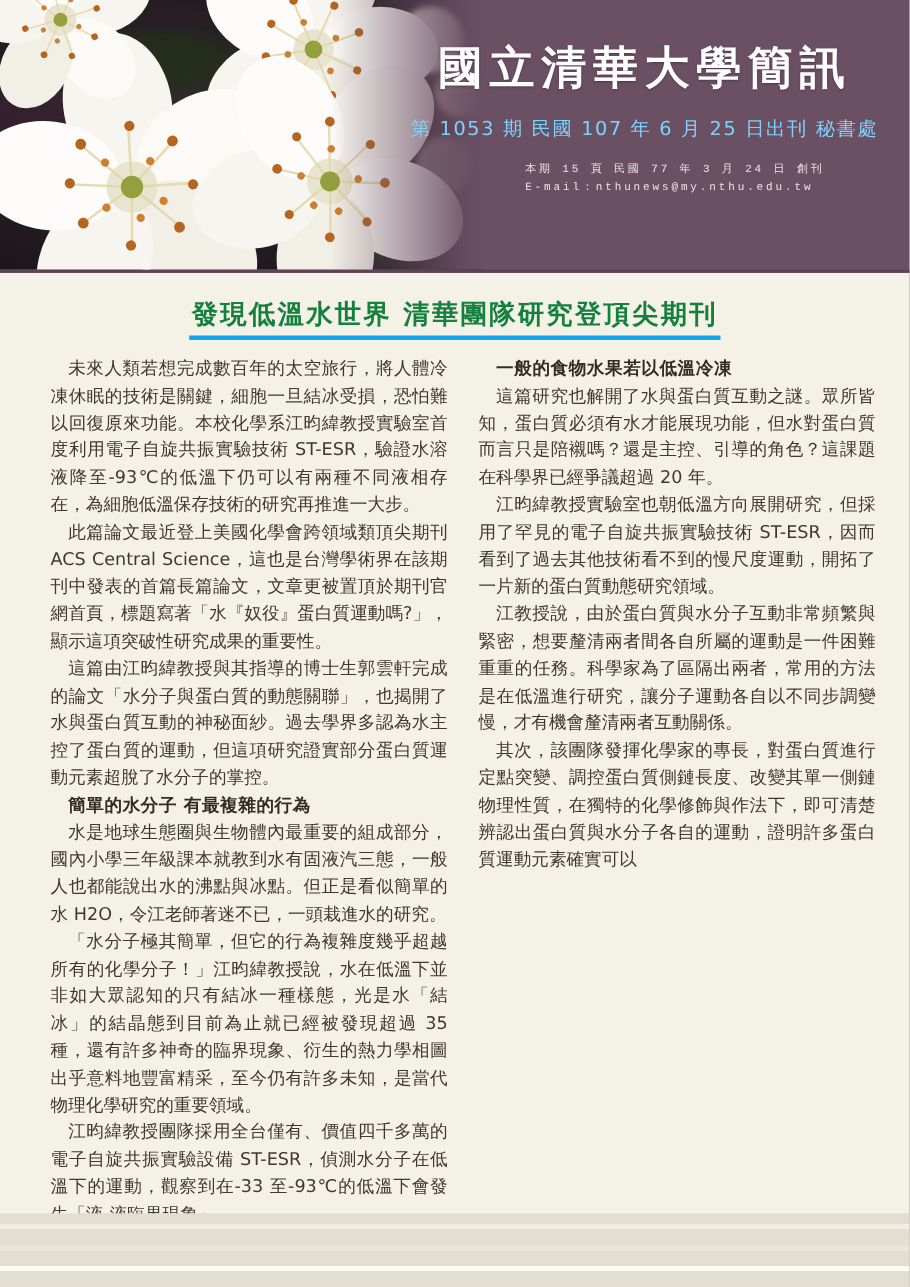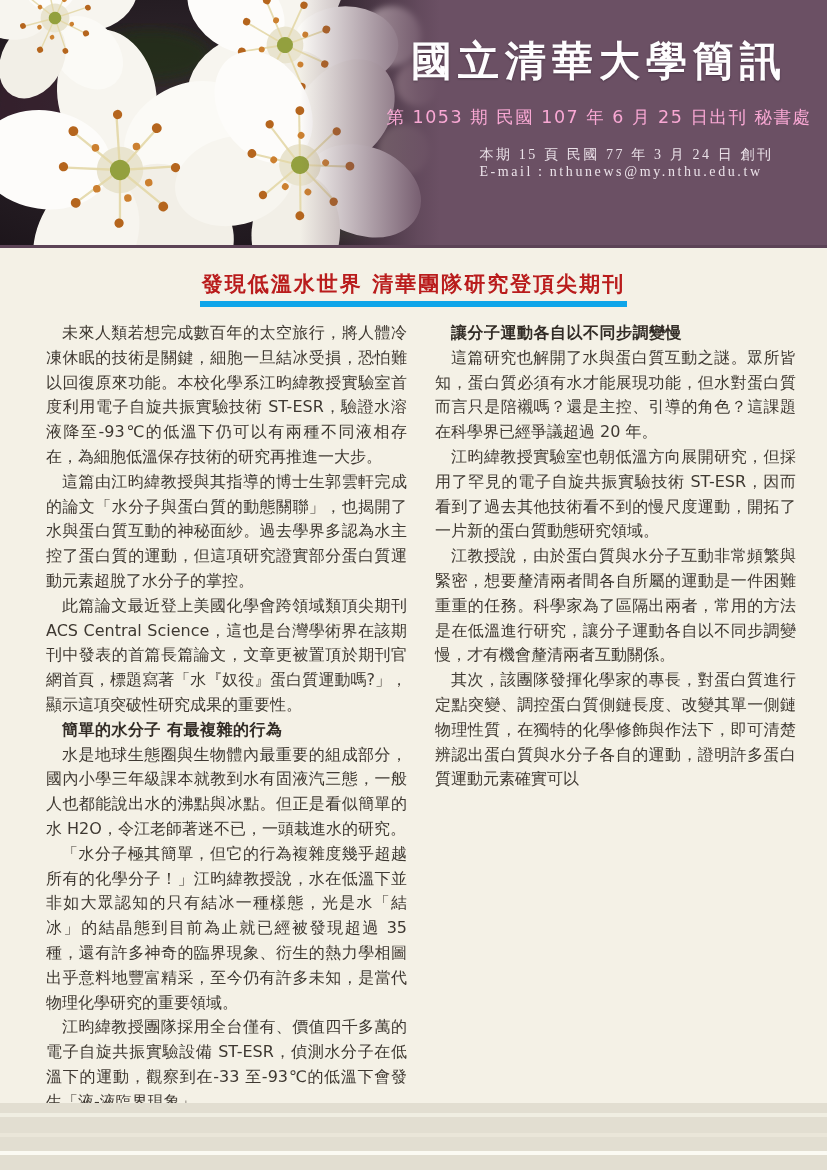--- a/index.html
+++ b/index.html
@@ -9,45 +9,45 @@
     background:#f4f1e6;overflow:hidden;
   }
 
   
   .masthead{
     position:relative;width:827px;height:248px;
     background:#6b5064;border-bottom:3px solid #5c4356;box-sizing:border-box;
   }
   .mast-photo{position:absolute;left:0;top:0;width:440px;height:245px;}
   .mast-right{
-    position:absolute;right:3px;top:0;width:450px;height:223px;
+    position:absolute;right:16px;top:0;width:450px;height:223px;
     text-align:center;color:#fdfbfd;
   }
   .mast-title{
     margin-top:34px;font-family:"DejaVu Serif","Liberation Serif",serif;
     font-size:41px;font-weight:bold;letter-spacing:6px;white-space:nowrap;
     color:#fefdfe;text-shadow:0 1px 2px rgba(40,25,40,.45);
   }
   .mast-issue{
-    margin-top:16px;font-size:17.5px;letter-spacing:1.5px;color:#f9a8d4;white-space:nowrap;
+    margin-top:16px;font-size:17.5px;letter-spacing:1.5px;color:#7dd3fc;white-space:nowrap;
   }
   .mast-info{
     margin-top:17px;display:inline-block;text-align:left;
-    font-size:14px;line-height:17px;letter-spacing:2.6px;color:#ebe2e9;
-    font-family:Liberation Serif, serif;
+    font-size:10px;line-height:17px;letter-spacing:2.6px;color:#ebe2e9;
+    font-family:Liberation Mono, monospace;
     margin-left:55px;white-space:nowrap;
   }
 
   
   .article-title-wrap{margin-top:22px;text-align:center;}
   .article-title{
     display:inline-block;
     font-family:"DejaVu Serif","Liberation Serif",serif;
-    font-size:21px;font-weight:bold;letter-spacing:2px;color:#b91c1c;
-    border-bottom:6px solid #0ea5e9;padding:0 2px 3px 2px;
+    font-size:24px;font-weight:bold;letter-spacing:2px;color:#15803d;
+    border-bottom:4px solid #0ea5e9;padding:0 2px 3px 2px;
   }
   .columns{
     display:flex;gap:28px;
     padding:14px 31px 0 46px;
   }
   .col{flex:1;min-width:0;}
   .body-para,.subhead{
     margin:0;font-size:16px;line-height:24.8px;color:#3e3831;
     text-align:justify;text-indent:1em;
     font-family:"DejaVu Sans","Liberation Sans",sans-serif;
@@ -165,29 +165,29 @@
     </div>
   </div>
 
   <div class="article-title-wrap">
     <span class="article-title">發現低溫水世界 清華團隊研究登頂尖期刊</span>
   </div>
 
   <div class="columns">
     <div class="col" id="left-column-content">
         <p class="body-para">未來人類若想完成數百年的太空旅行，將人體冷凍休眠的技術是關鍵，細胞一旦結冰受損，恐怕難以回復原來功能。本校化學系江昀緯教授實驗室首度利用電子自旋共振實驗技術 ST-ESR，驗證水溶液降至-93℃的低溫下仍可以有兩種不同液相存在，為細胞低溫保存技術的研究再推進一大步。</p>
+        <p class="body-para">此篇論文最近登上美國化學會跨領域類頂尖期刊 ACS Central Science，這也是台灣學術界在該期刊中發表的首篇長篇論文，文章更被置頂於期刊官網首頁，標題寫著「水『奴役』蛋白質運動嗎?」，顯示這項突破性研究成果的重要性。</p>
         <p class="body-para">這篇由江昀緯教授與其指導的博士生郭雲軒完成的論文「水分子與蛋白質的動態關聯」，也揭開了水與蛋白質互動的神秘面紗。過去學界多認為水主控了蛋白質的運動，但這項研究證實部分蛋白質運動元素超脫了水分子的掌控。</p>
-        <p class="body-para">此篇論文最近登上美國化學會跨領域類頂尖期刊 ACS Central Science，這也是台灣學術界在該期刊中發表的首篇長篇論文，文章更被置頂於期刊官網首頁，標題寫著「水『奴役』蛋白質運動嗎?」，顯示這項突破性研究成果的重要性。</p>
         <h3 class="subhead">簡單的水分子 有最複雜的行為</h3>
         <p class="body-para">水是地球生態圈與生物體內最重要的組成部分，國內小學三年級課本就教到水有固液汽三態，一般人也都能說出水的沸點與冰點。但正是看似簡單的水 H2O，令江老師著迷不已，一頭栽進水的研究。</p>
         <p class="body-para">「水分子極其簡單，但它的行為複雜度幾乎超越所有的化學分子！」江昀緯教授說，水在低溫下並非如大眾認知的只有結冰一種樣態，光是水「結冰」的結晶態到目前為止就已經被發現超過 35 種，還有許多神奇的臨界現象、衍生的熱力學相圖出乎意料地豐富精采，至今仍有許多未知，是當代物理化學研究的重要領域。</p>
         <p class="body-para">江昀緯教授團隊採用全台僅有、價值四千多萬的電子自旋共振實驗設備 ST-ESR，偵測水分子在低溫下的運動，觀察到在-33 至-93℃的低溫下會發生「液-液臨界現象」。</p>
       </div>
     <div class="col" id="right-column-content">
-        <h3 class="subhead">讓分子運動各自以不同步調變慢</h3>
+        <h3 class="subhead">一般的食物水果若以低溫冷凍</h3>
         <p class="body-para">這篇研究也解開了水與蛋白質互動之謎。眾所皆知，蛋白質必須有水才能展現功能，但水對蛋白質而言只是陪襯嗎？還是主控、引導的角色？這課題在科學界已經爭議超過 20 年。</p>
         <p class="body-para">江昀緯教授實驗室也朝低溫方向展開研究，但採用了罕見的電子自旋共振實驗技術 ST-ESR，因而看到了過去其他技術看不到的慢尺度運動，開拓了一片新的蛋白質動態研究領域。</p>
         <p class="body-para">江教授說，由於蛋白質與水分子互動非常頻繁與緊密，想要釐清兩者間各自所屬的運動是一件困難重重的任務。科學家為了區隔出兩者，常用的方法是在低溫進行研究，讓分子運動各自以不同步調變慢，才有機會釐清兩者互動關係。</p>
         <p class="body-para">其次，該團隊發揮化學家的專長，對蛋白質進行定點突變、調控蛋白質側鏈長度、改變其單一側鏈物理性質，在獨特的化學修飾與作法下，即可清楚辨認出蛋白質與水分子各自的運動，證明許多蛋白質運動元素確實可以</p>
       </div>
   </div>
 
   <div class="footer-stripes"></div>
 </div>
 

